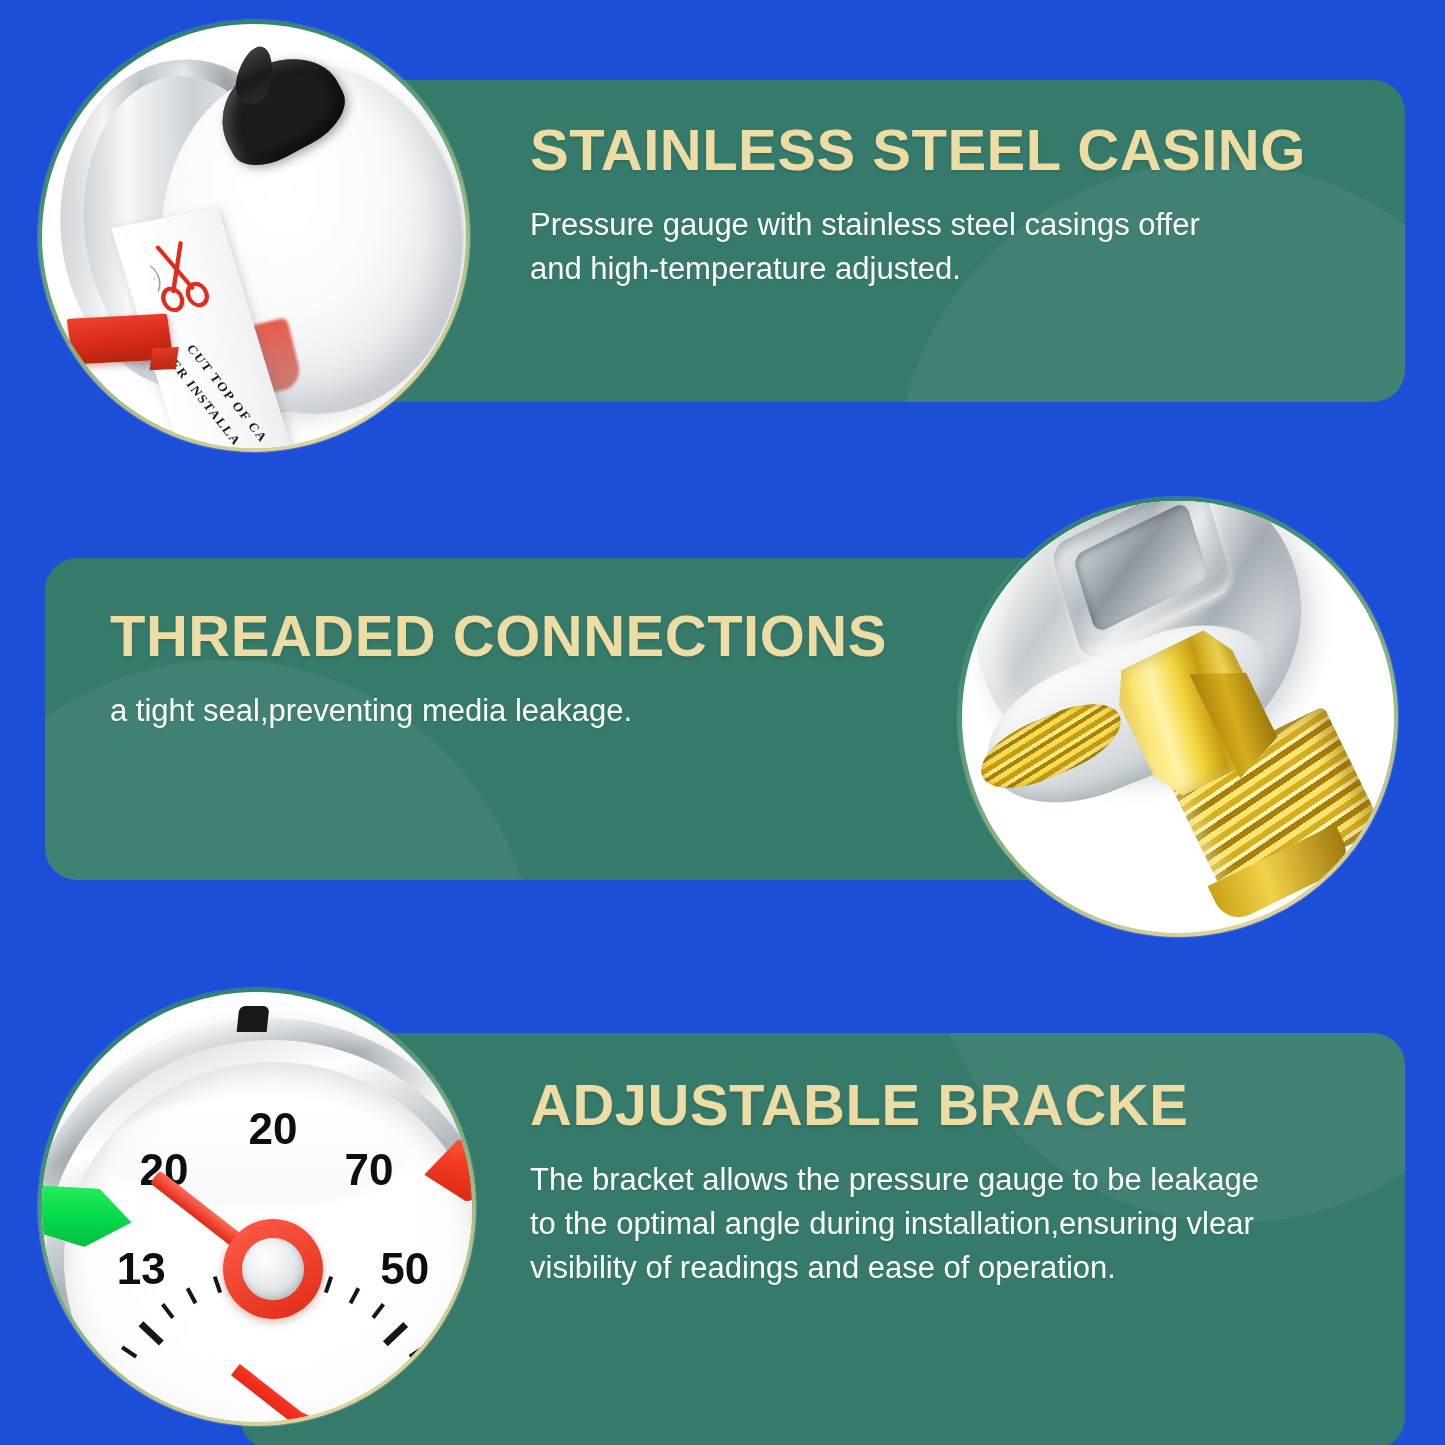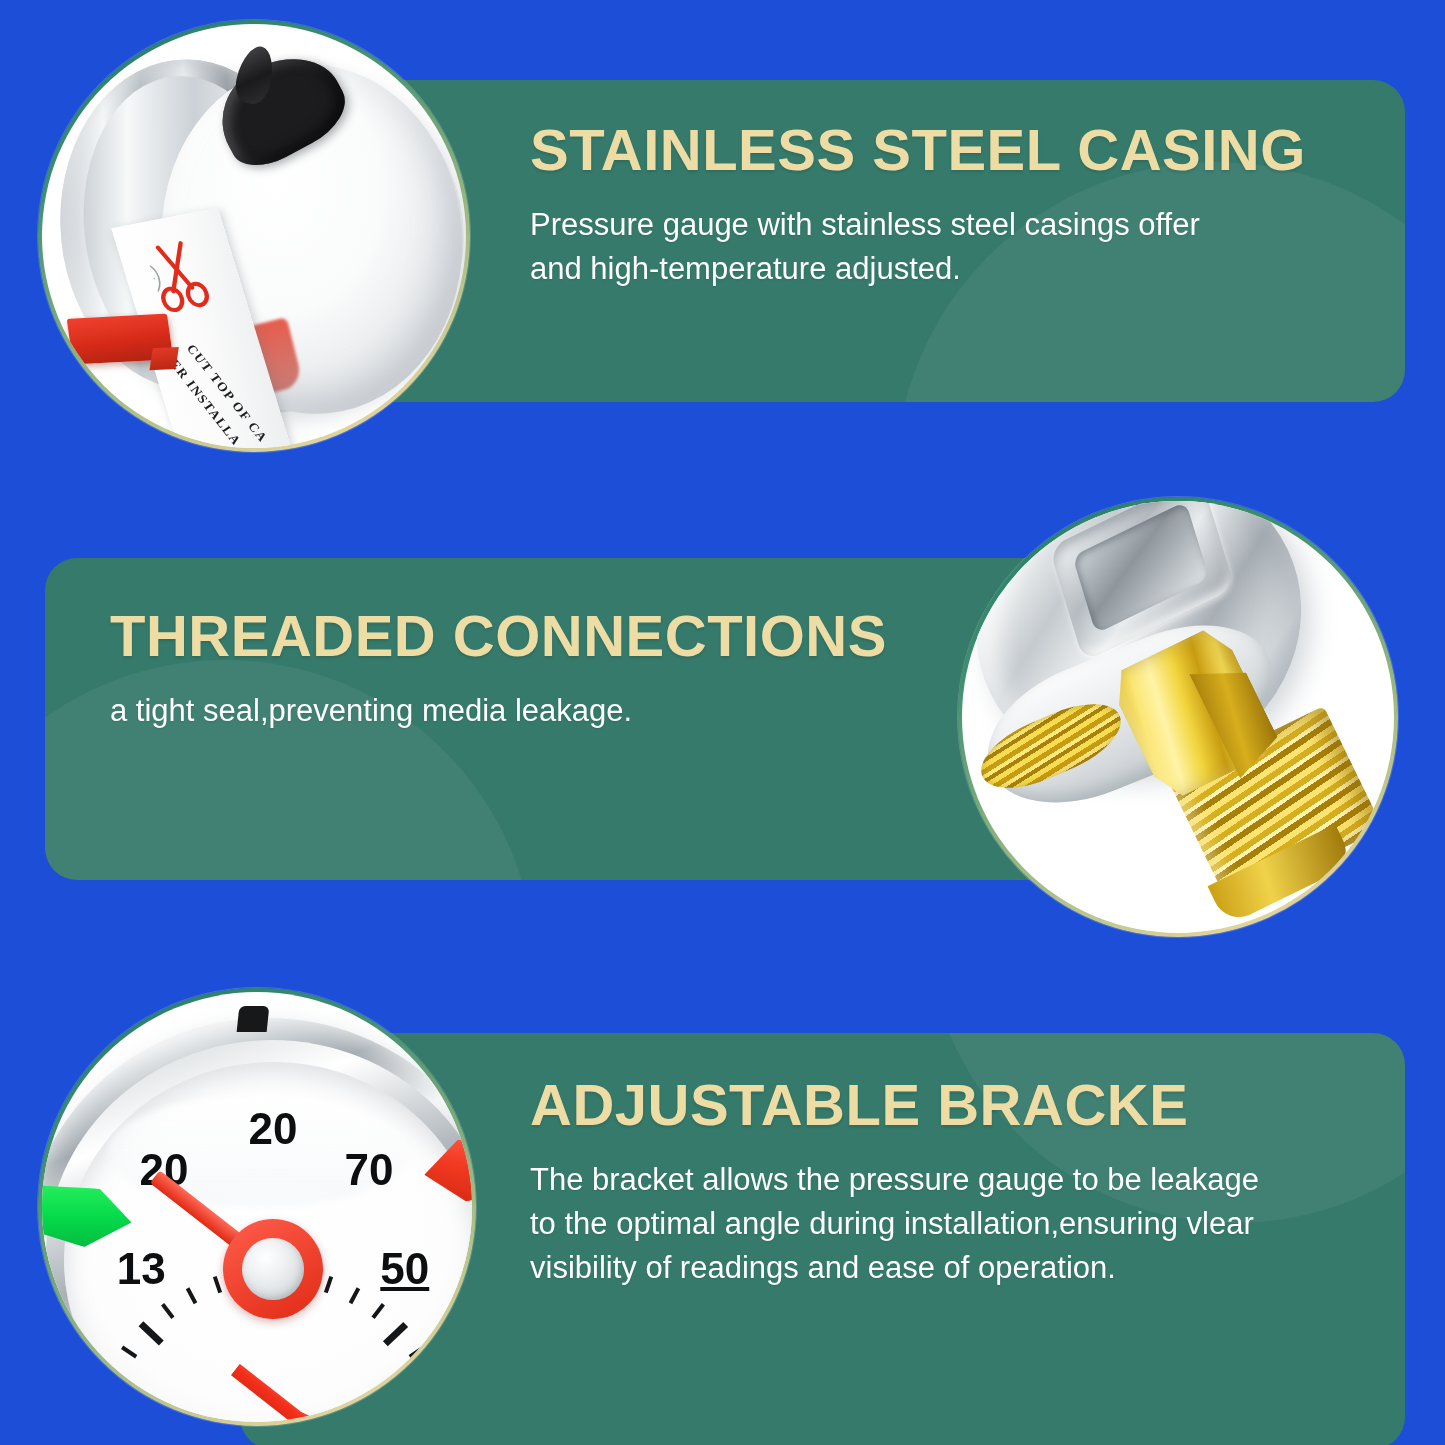--- a/index.html
+++ b/index.html
@@ -539,21 +539,21 @@
             <div class="tick major" style="transform: rotate(46.6667deg);"></div>
             <div class="tick" style="transform: rotate(56deg);"></div>
             <div class="tick" style="transform: rotate(65.3333deg);"></div>
             <div class="tick" style="transform: rotate(74.6667deg);"></div>
           </div>
         <div id="num-layer">
             <div class="dial-num" style="left: 77.2233px; top: 206.675px;">13</div>
             <div class="dial-num" style="left: 100px; top: 108.416px;">20</div>
             <div class="dial-num" style="left: 209px; top: 67px;">20</div>
             <div class="dial-num" style="left: 305.013px; top: 108.416px;">70</div>
-            <div class="dial-num" style="left: 340.777px; top: 206.675px; text-decoration: underline;">50</div>
+            <div class="dial-num" style="left: 340.777px; top: 206.675px;">50</div>
           </div>
         <div class="needle-tail"></div>
         <div class="needle"></div>
         <div class="hub-ring"></div>
         <div class="hub-cap"></div>
       </div>
 
       <div class="marker-green"></div>
       <div class="marker-red"></div>
     </div>

